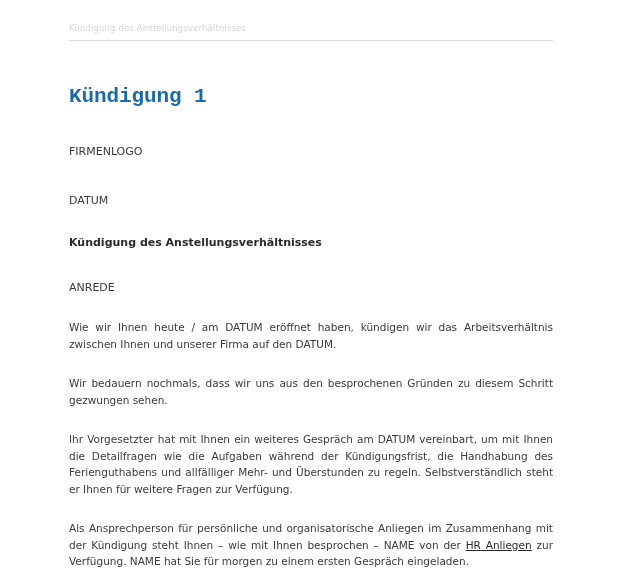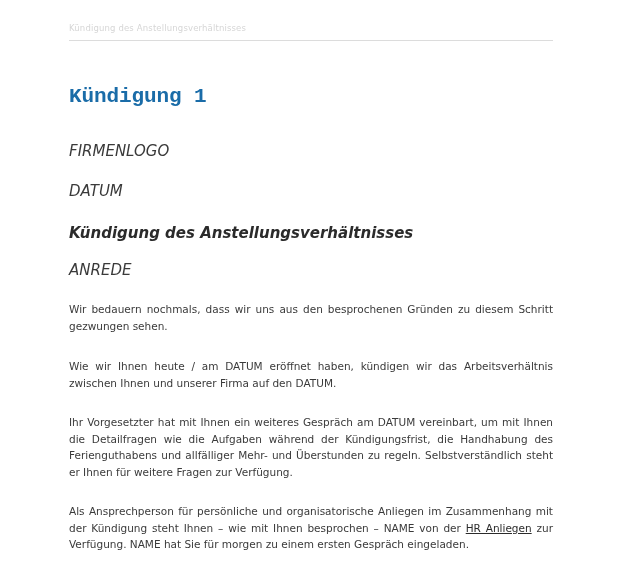--- a/index.html
+++ b/index.html
@@ -62,46 +62,45 @@
     margin: 0;
     font-size: 21px;
     line-height: 26px;
     font-weight: bold;
     color: #1a6ca8;
     letter-spacing: -0.1px;
     font-family: Liberation Mono, monospace;
   }
 
   .block {
-    font-size: 15px;
+    font-size: 11px;
     line-height: 15px;
     color: #3a3a3a;
-    font-style: italic;
   }
 
   .block-sender {
     margin-top: 34px;
   }
 
   .block-sender .line {
     display: block;
   }
 
   .block-date {
-    margin-top: 25px;
+    margin-top: 34px;
   }
 
   .block-subject {
     margin-top: 27px;
     font-weight: bold;
     color: #2b2b2b;
   }
 
   .block-salutation {
-    margin-top: 22px;
+    margin-top: 30px;
   }
 
   .para {
     margin-top: 23px;
     font-size: 10.5px;
     line-height: 16.5px;
     color: #3a3a3a;
     text-align: justify;
     -webkit-hyphens: auto;
     hyphens: auto;
@@ -135,22 +134,22 @@
     <div class="block block-sender">
       <span class="line">FIRMENLOGO</span>
     </div>
 
     <div class="block block-date">DATUM</div>
 
     <div class="block block-subject">Kündigung des Anstellungsverhältnisses</div>
 
     <div class="block block-salutation">ANREDE</div>
 
+    <p class="para para-first">Wie wir Ihnen heute / am DATUM eröffnet haben, kündigen wir das Arbeitsverhältnis zwischen Ihnen und unserer Firma auf den DATUM.</p>
+
     <p class="para">Wir bedauern nochmals, dass wir uns aus den besprochenen Gründen zu diesem Schritt gezwungen sehen.</p>
-
-    <p class="para para-first">Wie wir Ihnen heute / am DATUM eröffnet haben, kündigen wir das Arbeitsverhältnis zwischen Ihnen und unserer Firma auf den DATUM.</p>
 
     <p class="para">Ihr Vorgesetzter hat mit Ihnen ein weiteres Gespräch am DATUM vereinbart, um mit Ihnen die Detailfragen wie die Aufgaben während der Kündigungsfrist, die Handhabung des Ferienguthabens und allfälliger Mehr- und Überstunden zu regeln. Selbstverständlich steht er Ihnen für weitere Fragen zur Verfügung.</p>
 
     <p class="para"><span>Als Ansprechperson für persönliche und organisatorische Anliegen im Zusammenhang mit der Kündigung steht Ihnen – wie mit Ihnen besprochen – NAME von der </span><a class="inline-link" href="#">HR Anliegen</a><span> zur Verfügung. NAME hat Sie für morgen zu einem ersten Gespräch eingeladen.</span></p>
 
   </div>
 </div>
 
 </body></html>

